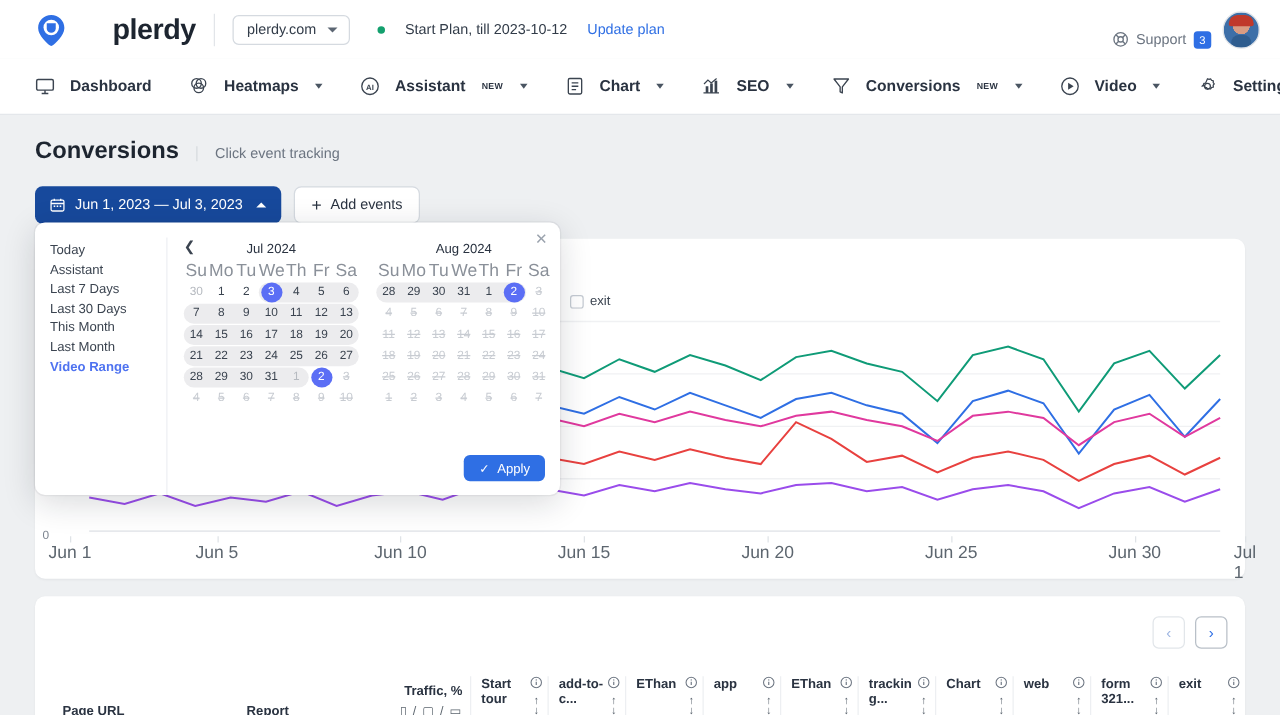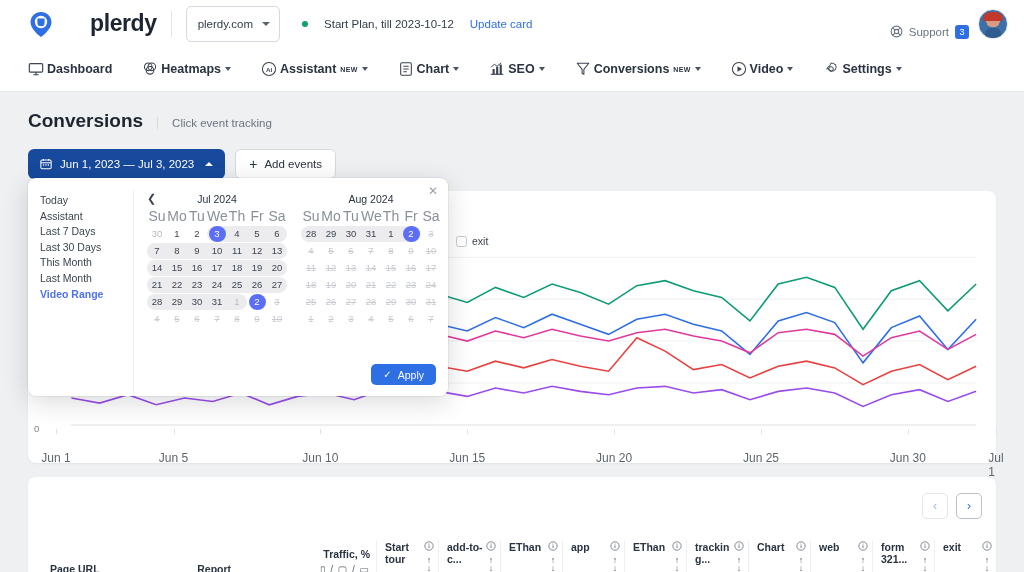--- a/index.html
+++ b/index.html
@@ -15,21 +15,21 @@
   
   .topbar {
     height: 47px; background: #fff; display: flex; align-items: center;
     padding: 0 16px 0 28px; position: relative; z-index: 30;
   }
   .logo-wrap { display: flex; align-items: center; gap: 8px; }
   .logo-mark { width: 26px; height: 26px; }
   .logo-text { font-size: 23px; font-weight: bold; color: #1d2530; letter-spacing: -0.4px; margin-left: 28px; }
   .vdiv { width: 1px; height: 26px; background: #e2e5e9; margin: 0 14px; }
   .site-select {
-    border: 1px solid #d5dae0; border-radius: 5px; height: 36px;
+    border: 1px solid #d5dae0; border-radius: 5px; height: 24px;
     display: flex; align-items: center; gap: 9px; padding: 0 9px 0 11px;
     font-size: 11.5px; color: #323c49; cursor: pointer; background:#fff;
   }
   .caret { width: 0; height: 0; border-left: 4px solid transparent;
            border-right: 4px solid transparent; border-top: 4.5px solid #5c6673; }
   .plan-info { display:flex; align-items:center; gap:16px; margin-left: 22px; font-size: 11.5px; color:#323c49; }
   .plan-dot { width:6px; height:6px; border-radius:50%; background:#14a06e; }
   .plan-link { color:#2f6fe4; cursor:pointer; }
   .topbar-right { margin-left:auto; display:flex; align-items:flex-end; gap:9px; }
   .support { display:flex; align-items:center; gap:6px; font-size:11.5px; color:#6b7480; cursor:pointer; }
@@ -47,21 +47,21 @@
     background:#c0392b; border-radius:7px 7px 2px 2px; }
   .avatar::after { content:""; position:absolute; left:6px; right:6px; bottom:0; height:10px;
     background:#2f5d8f; border-radius:6px 6px 0 0; }
 
   
   .navbar {
     height: 45px; background:#fff; display:flex; align-items:center; gap: 0px;
     padding: 0 28px; border-bottom: 1px solid #e4e7eb; position:relative; z-index:29;
   }
   .nav-item {
-    display:flex; align-items:center; gap:3px; font-size:12.5px; font-weight:bold;
+    display:flex; align-items:center; gap:12px; font-size:12.5px; font-weight:bold;
     color:#2a3341; cursor:pointer; padding: 0 16px 0 0; margin-right: 14px; position:relative;
   }
   .nav-item:last-child { margin-right:0; }
   .nav-ico { width:16px; height:16px; display:block; flex:none; }
   .nav-caret { width:0;height:0;border-left:3.5px solid transparent;border-right:3.5px solid transparent;
     border-top:4px solid #4a5562; margin-left:1px; }
   .sup-new { font-size:7px; font-weight:bold; vertical-align:super; letter-spacing:0.3px; margin-left:1px;}
 
   
   .page { padding: 18px 28px 0 28px; }
@@ -94,21 +94,21 @@
     display:flex; align-items:center; gap:7px; font-size:10.5px; color:#3b4450;
     flex-wrap: nowrap; white-space: nowrap; overflow:hidden;
   }
   .legend-item { display:flex; align-items:center; gap:5px; cursor:pointer; margin-right:9px; }
   .lg-box { width:11px;height:11px;border:1px solid #c4cad2;border-radius:2.5px; background:#fff; flex:none;}
   .chart-area { position:absolute; left:14px; right:14px; top:62px; bottom:36px; }
   .yzero { position:absolute; left:-8px; bottom:-7px; font-size:9.5px; color:#7b838e; }
   .xaxis {
     position:absolute; left:28px; right:0; bottom:8px; height:26px;
   }
-  .xtick { position:absolute; font-size:12px; color:#5d666f; transform:translateX(-50%); top:22px; }
+  .xtick { position:absolute; font-size:14px; color:#5d666f; transform:translateX(-50%); top:4px; }
   .xtickmark { position:absolute; top:0; width:1px; height:5px; background:#dfe3e7; }
 
   
   .table-card { margin-top:14px; height: 110px; position:relative; }
   .pager { position:absolute; right:14px; top:16px; display:flex; gap:8px; }
   .pg-btn {
     width:26px; height:26px; border:1px solid #e2e6ea; border-radius:5px; background:#fff;
     display:flex; align-items:center; justify-content:center; cursor:pointer;
   }
   .pg-btn.active { border-color:#b9c0c8; }
@@ -189,21 +189,21 @@
       <span class="logo-text">plerdy</span>
     </div>
     <div class="vdiv"></div>
     <div class="site-select">
       <span>plerdy.com</span>
       <span class="caret"></span>
     </div>
     <div class="plan-info">
       <span class="plan-dot"></span>
       <span>Start Plan, till 2023-10-12</span>
-      <span class="plan-link">Update card</span>
+      <span class="plan-link">Update plan</span>
     </div>
     <div class="topbar-right">
       <div class="support">
         <svg width="13" height="13" viewBox="0 0 16 16">
           <circle cx="8" cy="8" r="6.6" fill="none" stroke="#6b7480" stroke-width="1.3"></circle>
           <circle cx="8" cy="8" r="2.6" fill="none" stroke="#6b7480" stroke-width="1.3"></circle>
           <path d="M3.4 3.4l2.7 2.7M12.6 3.4L9.9 6.1M3.4 12.6l2.7-2.7M12.6 12.6L9.9 9.9" stroke="#6b7480" stroke-width="1.3"></path>
         </svg>
         <span>Support</span>
         <span class="badge-count">3</span>

